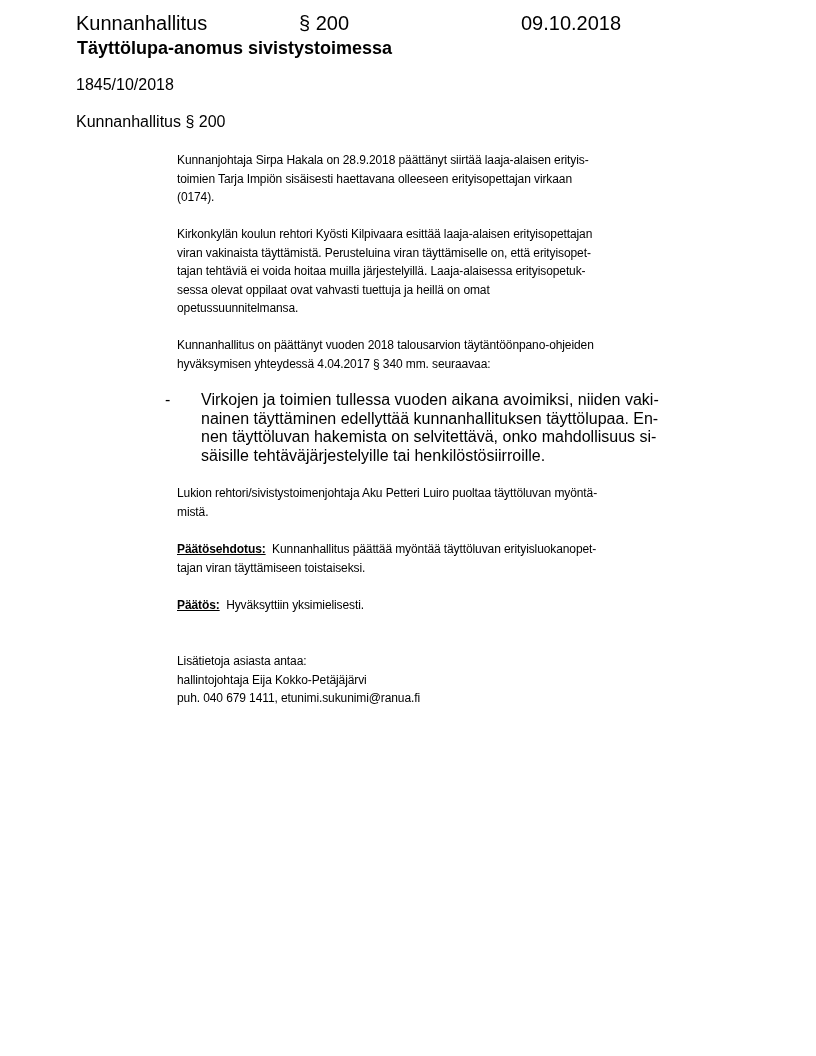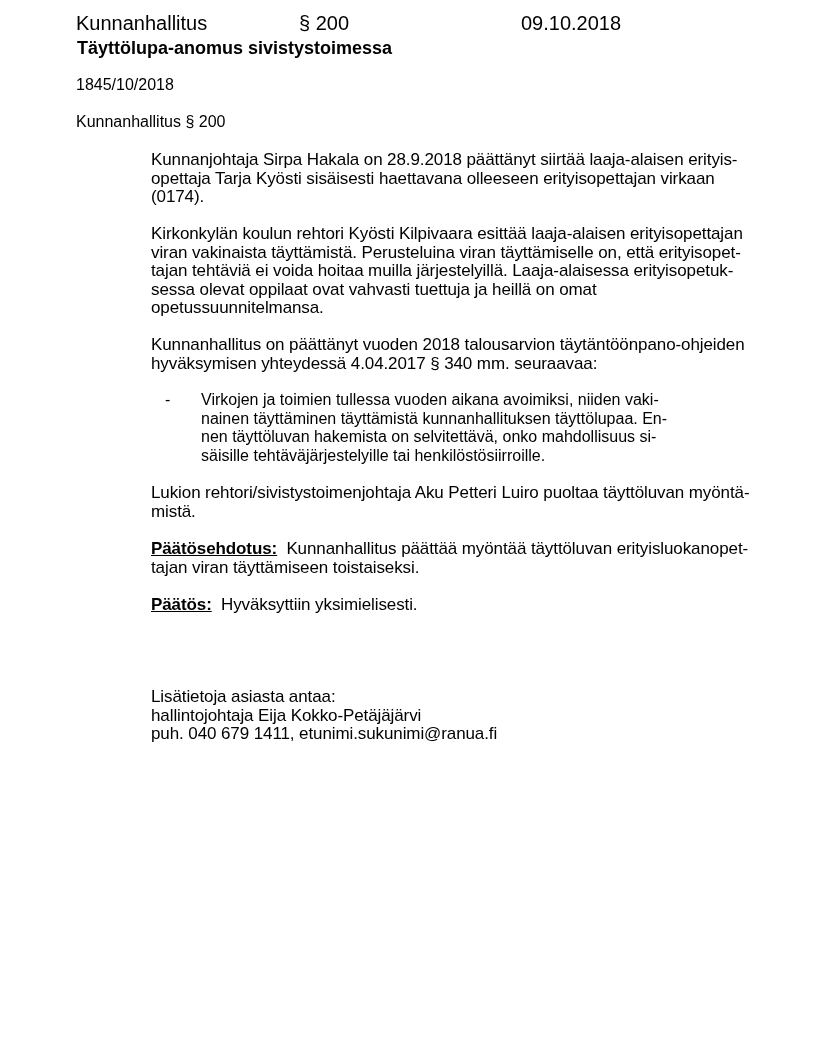--- a/index.html
+++ b/index.html
@@ -46,86 +46,86 @@
       line-height: 18px;
     }
     .doc-ref {
       position: absolute;
       top: 113px;
       left: 76px;
       line-height: 18px;
     }
     .body-block {
       position: absolute;
-      left: 151px;
+      left: 177px;
       width: 580px;
       line-height: 18.5px;
-      font-size: 17px;
+      font-size: 12px;
       letter-spacing: -0.1px;
     }
     .body-block .line { display: block; white-space: nowrap; }
     .p1 { top: 151px; }
     .p2 { top: 225px; }
     .p3 { top: 336px; }
     .list-item {
       position: absolute;
       top: 391px;
       left: 163px;
       width: 560px;
       line-height: 18.5px;
     }
     .list-dash { position: absolute; left: 2px; top: 0; }
     .list-text { position: absolute; left: 38px; top: 0; }
     .list-text .line { display: block; white-space: nowrap; }
     .p4 { top: 484px; }
     .p5 { top: 540px; }
     .p6 { top: 596px; }
-    .contact { top: 652px; margin-top: 36px; }
+    .contact { top: 652px; }
     .label-u {
       font-weight: bold;
       text-decoration: underline;
     }
   </style>
 </head>
 <body>
 
 <div class="header-row">
   <span class="h-body">Kunnanhallitus</span>
   <span class="h-section">§ 200</span>
   <span class="h-date">09.10.2018</span>
 </div>
 
 <div class="doc-title">Täyttölupa-anomus sivistystoimessa</div>
 <div class="doc-number">1845/10/2018</div>
 <div class="doc-ref">Kunnanhallitus § 200</div>
 
 <div class="body-block p1">
   <span class="line">Kunnanjohtaja Sirpa Hakala on 28.9.2018 päättänyt siirtää laaja-alaisen erityis-</span>
-  <span class="line">opettaja Tarja Kyösti sisäisesti haettavana olleeseen erityisopettajan virkaan</span>
+  <span class="line">toimien Tarja Impiön sisäisesti haettavana olleeseen erityisopettajan virkaan</span>
   <span class="line">(0174).</span>
 </div>
 
 <div class="body-block p2">
   <span class="line">Kirkonkylän koulun rehtori Kyösti Kilpivaara esittää laaja-alaisen erityisopettajan</span>
   <span class="line">viran vakinaista täyttämistä. Perusteluina viran täyttämiselle on, että erityisopet-</span>
   <span class="line">tajan tehtäviä ei voida hoitaa muilla järjestelyillä. Laaja-alaisessa erityisopetuk-</span>
   <span class="line">sessa olevat oppilaat ovat vahvasti tuettuja ja heillä on omat</span>
   <span class="line">opetussuunnitelmansa.</span>
 </div>
 
 <div class="body-block p3">
   <span class="line">Kunnanhallitus on päättänyt vuoden 2018 talousarvion täytäntöönpano-ohjeiden</span>
   <span class="line">hyväksymisen yhteydessä 4.04.2017 § 340 mm. seuraavaa:</span>
 </div>
 
 <div class="list-item">
   <span class="list-dash">-</span>
   <div class="list-text">
     <span class="line">Virkojen ja toimien tullessa vuoden aikana avoimiksi, niiden vaki-</span>
-    <span class="line">nainen täyttäminen täyttämistä kunnanhallituksen täyttölupaa. En-</span>
+    <span class="line">nainen täyttäminen edellyttää kunnanhallituksen täyttölupaa. En-</span>
     <span class="line">nen täyttöluvan hakemista on selvitettävä, onko mahdollisuus si-</span>
     <span class="line">säisille tehtäväjärjestelyille tai henkilöstösiirroille.</span>
   </div>
 </div>
 
 <div class="body-block p4">
   <span class="line">Lukion rehtori/sivistystoimenjohtaja Aku Petteri Luiro puoltaa täyttöluvan myöntä-</span>
   <span class="line">mistä.</span>
 </div>
 

